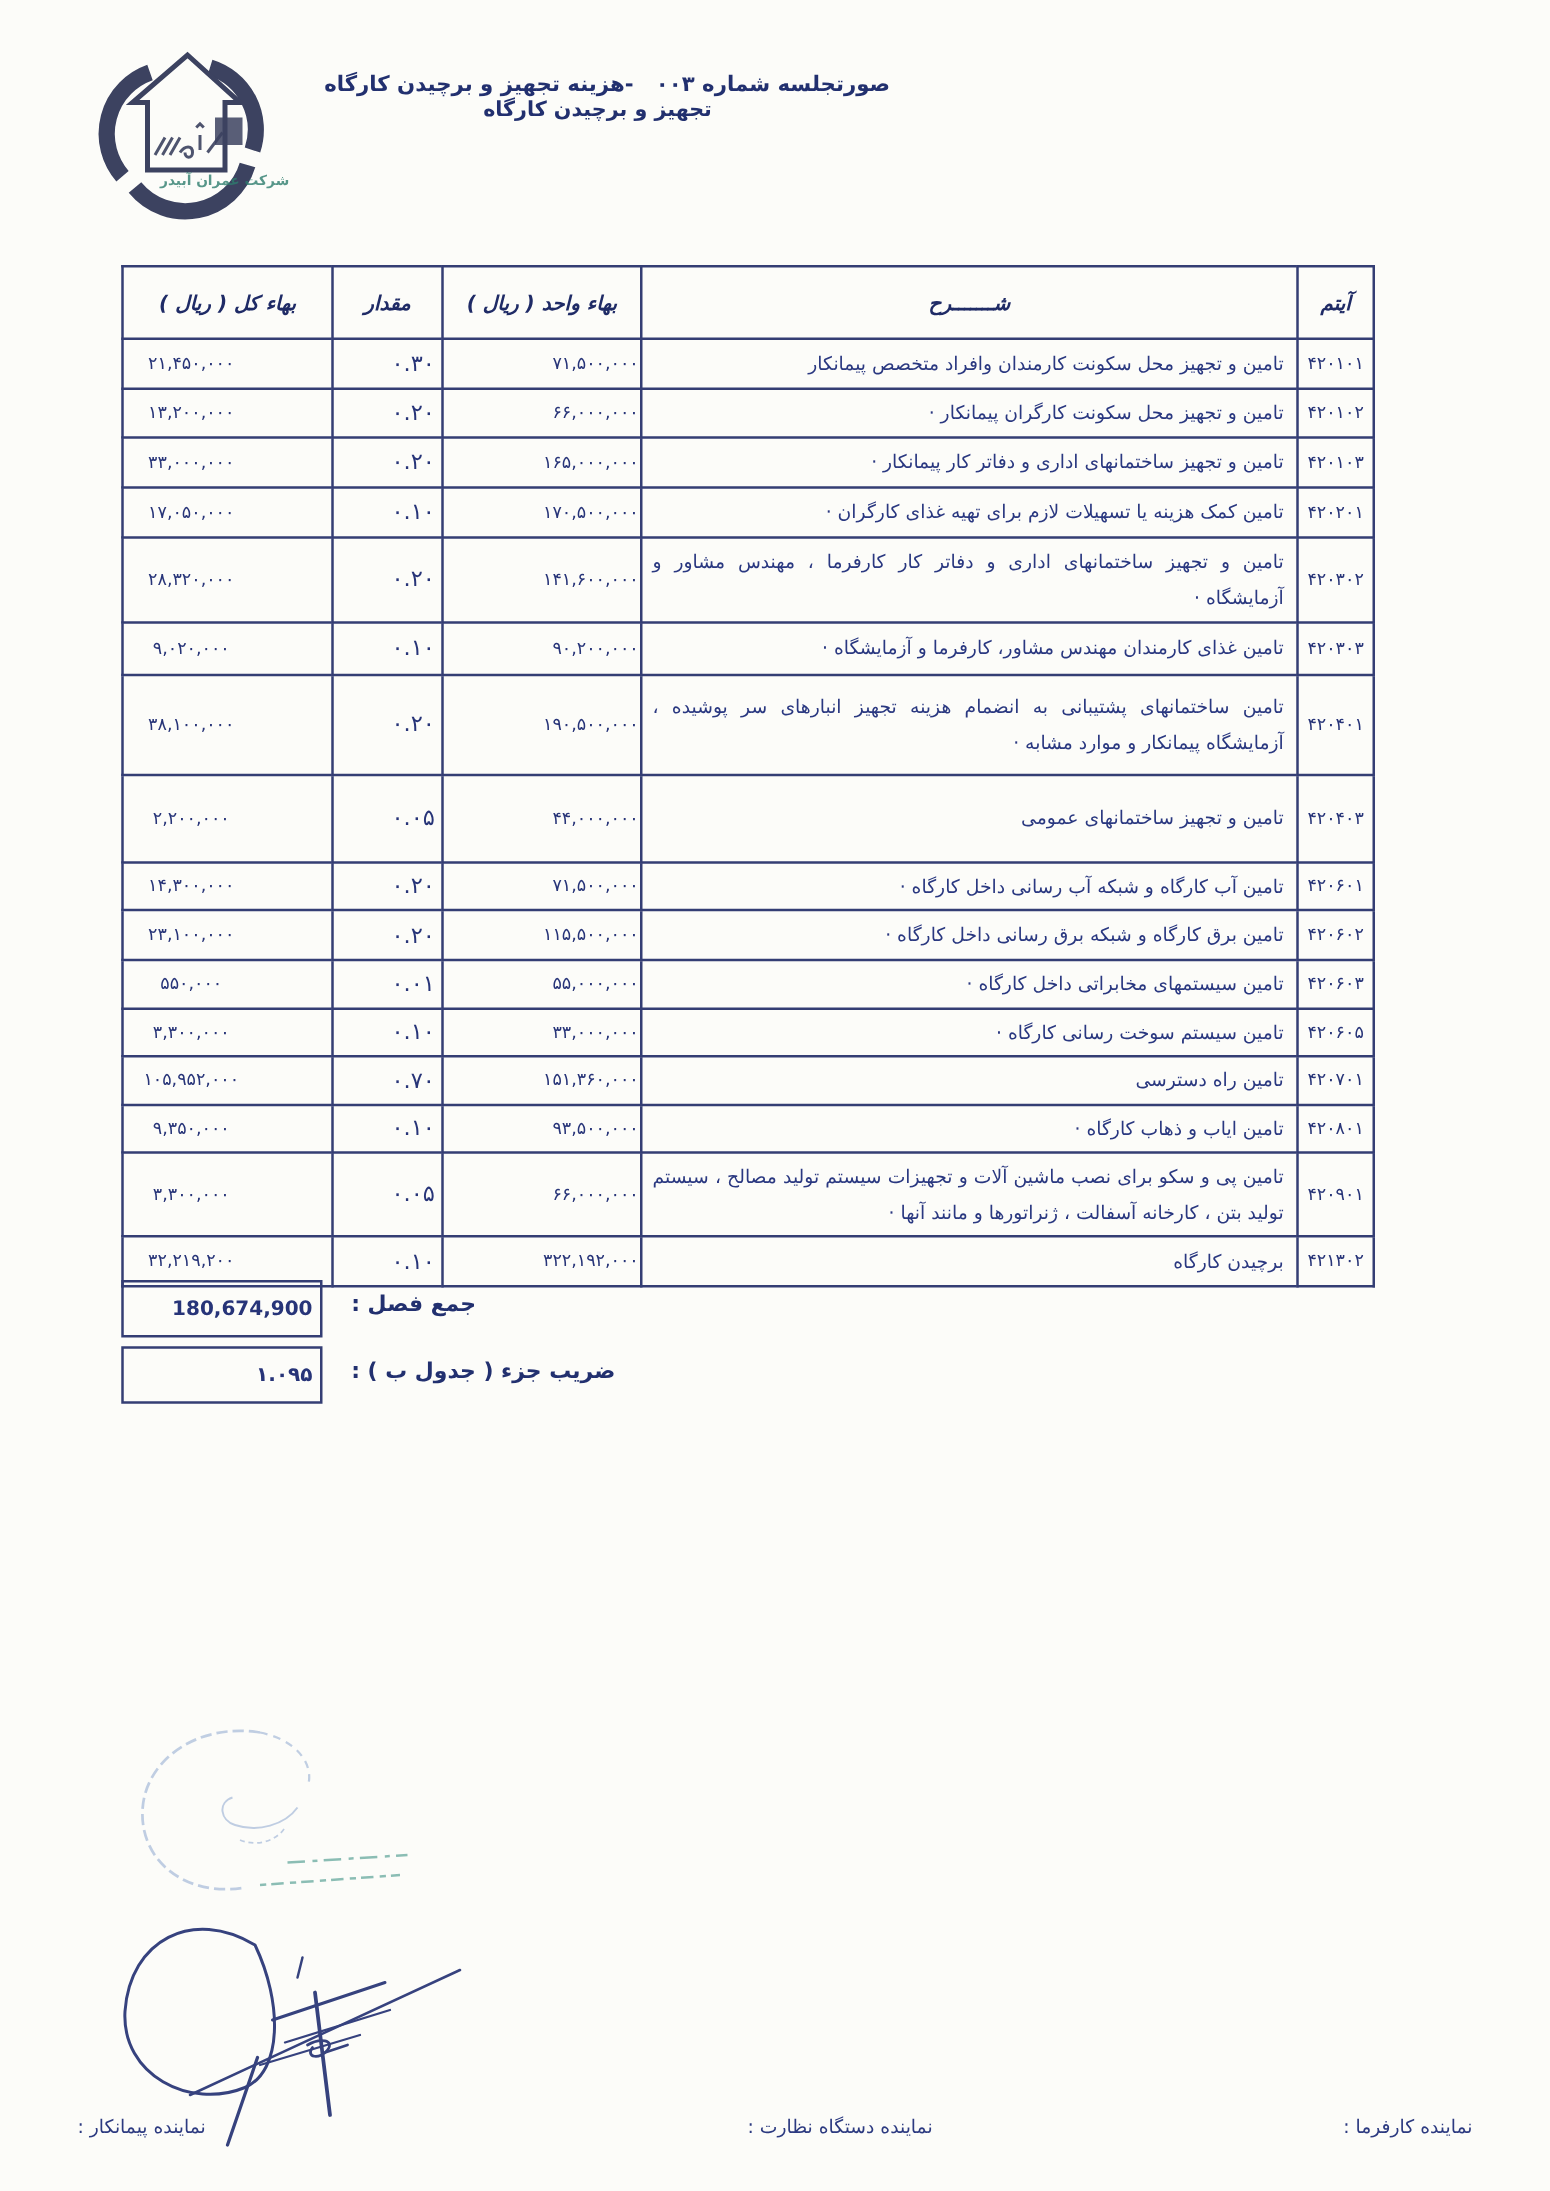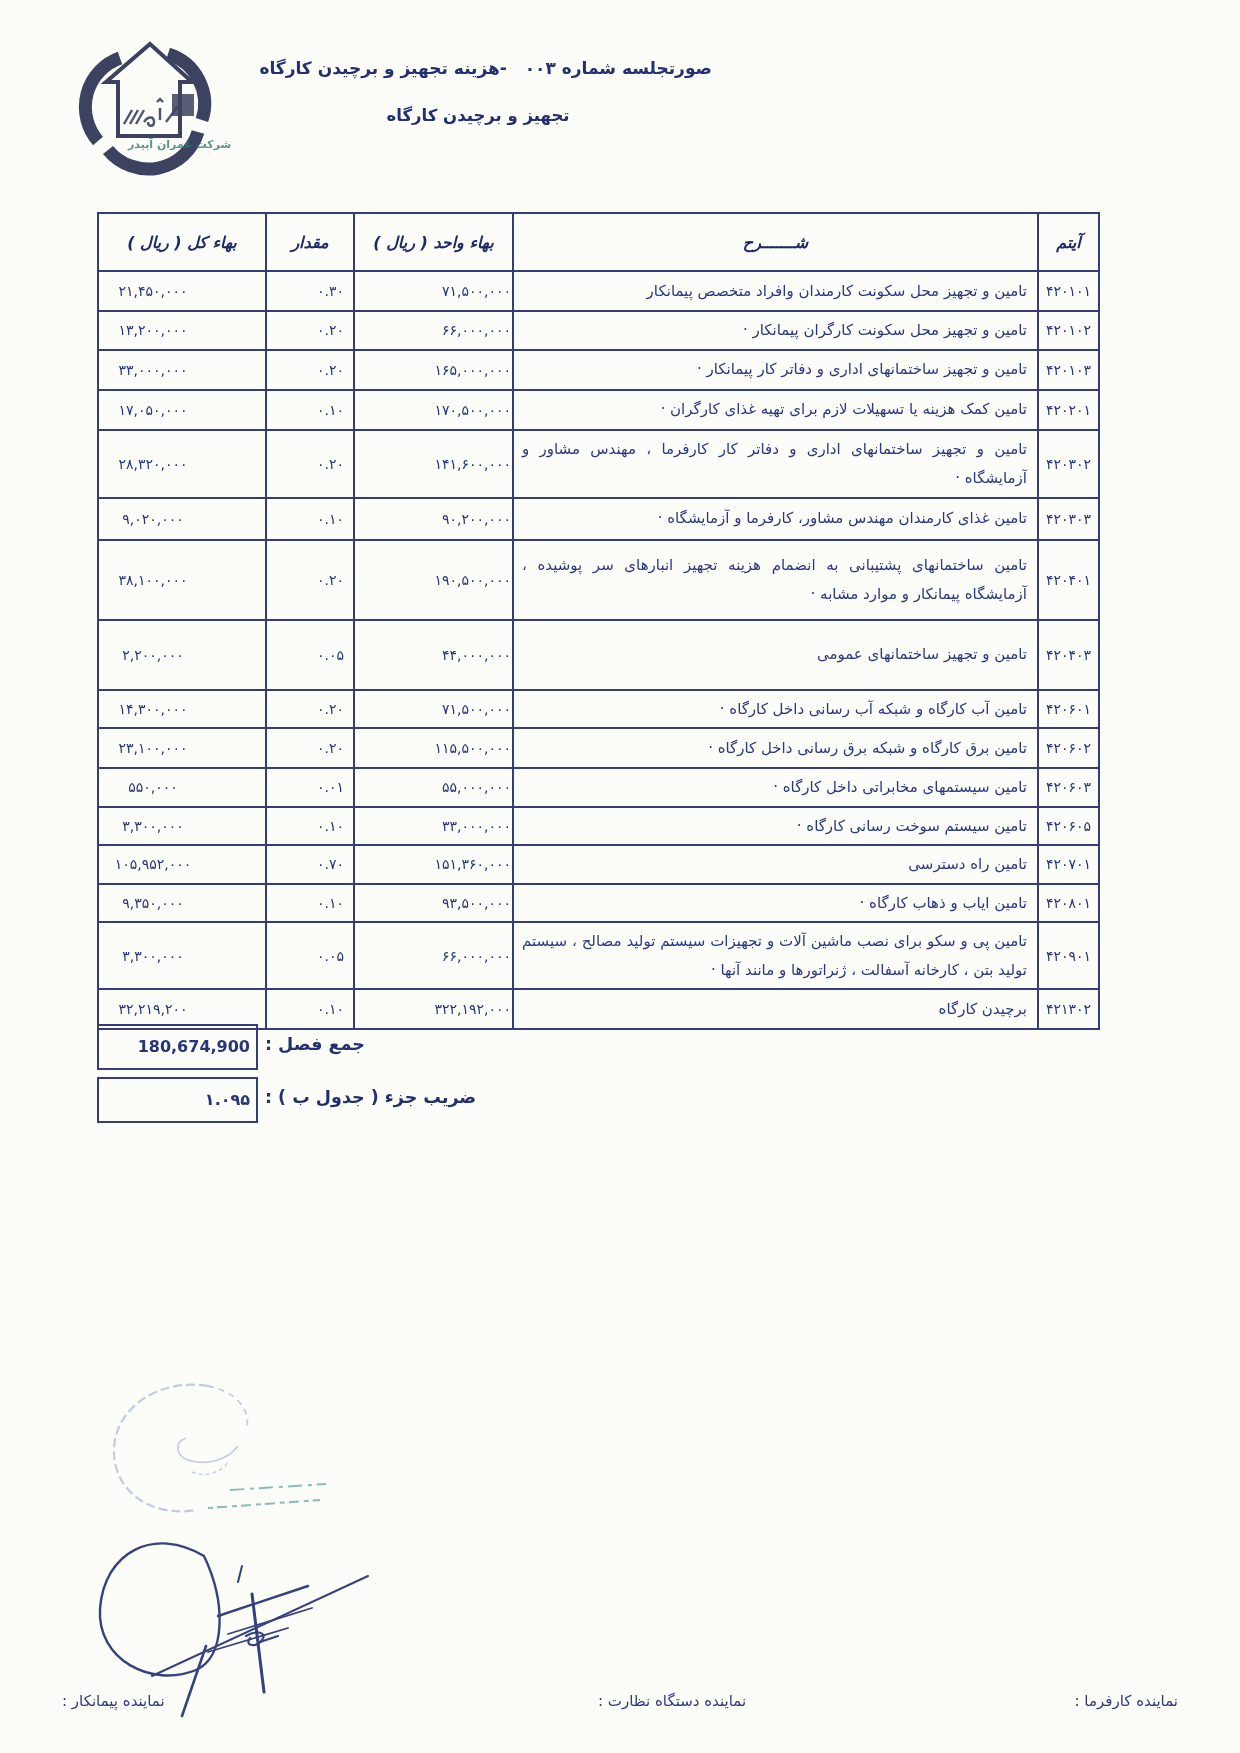--- a/index.html
+++ b/index.html
@@ -8,44 +8,44 @@
     position:relative; width:1240px; height:1753px; margin:0 auto;
     background:#fcfcf9; color:#273478;
     font-family:"DejaVu Sans", sans-serif; direction:rtl; overflow:hidden;
   }
   
   .hdr-right{ position:absolute; top:46px; right:62px; text-align:right; }
   .hdr-line{ font-size:15.5px; margin-bottom:12px; white-space:nowrap; color:#2c3a80;}
   .hdr-project{ font-weight:bold; font-size:17px; color:#22306f; margin-bottom:14px;}
   .hdr-title{ position:absolute; top:58px; left:328px; width:384px; text-align:center; }
   .title1{ font-weight:bold; font-size:17px; color:#22306f; white-space:nowrap;}
-  .title2{ font-weight:bold; font-size:16.5px; color:#22306f; margin-top:28px; transform:translateX(-42px);}
+  .title2{ font-weight:bold; font-size:16.5px; color:#22306f; transform:translateX(-42px);}
   
   .logo-wrap{ position:absolute; top:36px; left:60px; width:180px; height:142px;}
   .logo-caption{ position:absolute; top:138px; left:128px; font-size:11px; color:#2e7d6e;
                  opacity:.8; filter:blur(.4px); white-space:nowrap; font-weight:bold;}
   
   .cost-table{ position:absolute; top:212px; left:97px; width:1001px;
                border-collapse:collapse; direction:rtl; table-layout:fixed;}
   .cost-table th,.cost-table td{ border:2px solid #343e74; vertical-align:middle; }
   .cost-table thead th{ height:58px; font-weight:bold; color:#1f2b66; font-size:16px; font-style:italic;}
   th.h-desc{ font-size:21px; letter-spacing:0; }
   .c-item{ text-align:center; font-size:14px; letter-spacing:2px; }
   .c-desc{ text-align:justify; text-align-last:right; padding:4px 10px 4px 8px;
            font-size:15px; line-height:1.9; color:#2a3880;}
   .c-unit{ text-align:right; padding-left:4px; padding-right:1px; font-size:14px;}
-  .c-qty { text-align:center; font-size:14px;padding-left:41px;}
+  .c-qty { text-align:center; font-size:18px;padding-left:41px;}
   .c-total{ text-align:center; padding-right:58px; font-size:14px;}
   
   .summary{ position:absolute; left:97px; top:1024px; width:560px;}
   .sum-row{ position:relative; height:46px; margin-bottom:7px;}
   .sum-box{ position:absolute; left:0; top:0; width:161px; height:46px;
             border:2px solid #343e74; line-height:42px; text-align:right;
             padding-left:4px; padding-right:6px; font-weight:bold; font-size:16px;}
-  .sum-label{ position:absolute; left:168px; top:10px; font-weight:bold;
+  .sum-label{ position:absolute; left:184px; top:10px; font-weight:bold;
               font-size:17.5px; color:#22306f; white-space:nowrap; direction:rtl;}
   
   .foot{ position:absolute; top:1692px; font-size:15px; color:#2c3a80; white-space:nowrap;}
   .foot-client{ right:62px; }
   .foot-supervisor{ left:598px; }
   .foot-contractor{ left:62px; }
   
   .stamp-svg{ position:absolute; left:88px; top:1368px; }
   .sig-svg{ position:absolute; left:56px; top:1524px; }
 </style>

